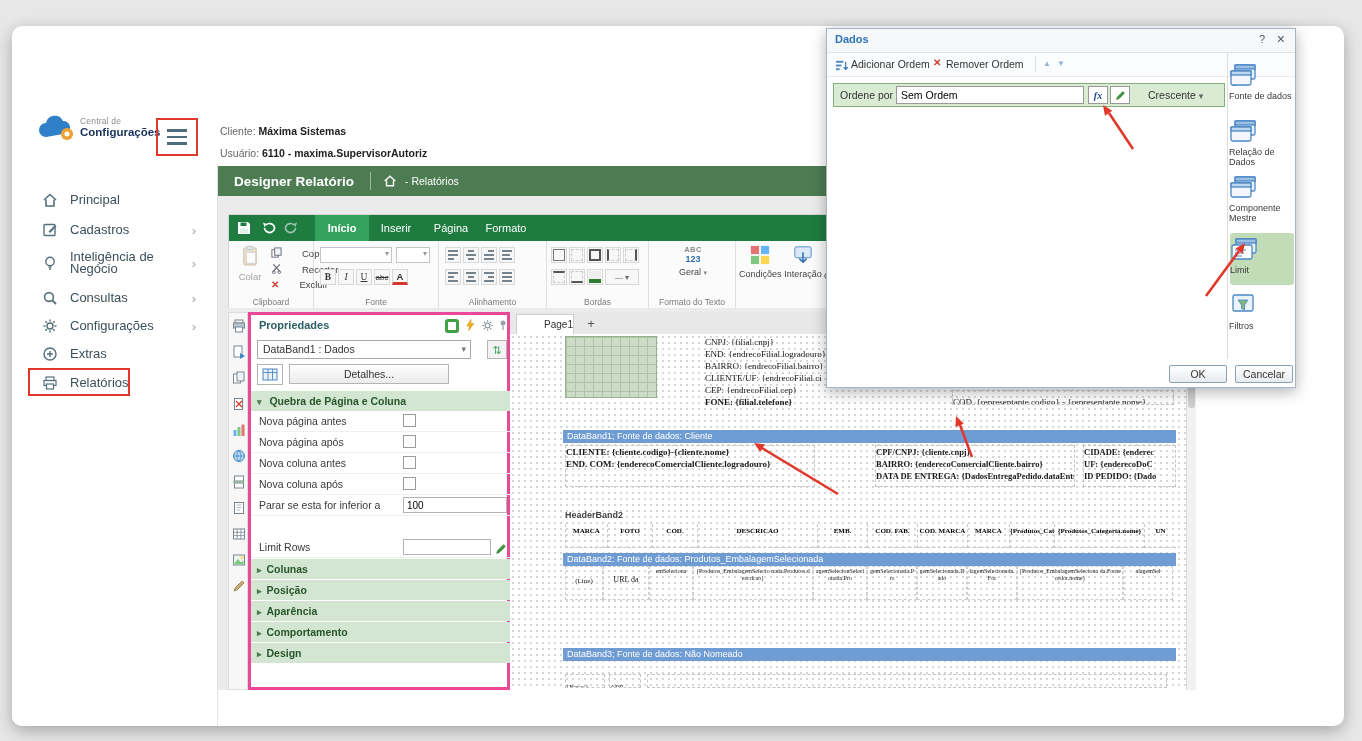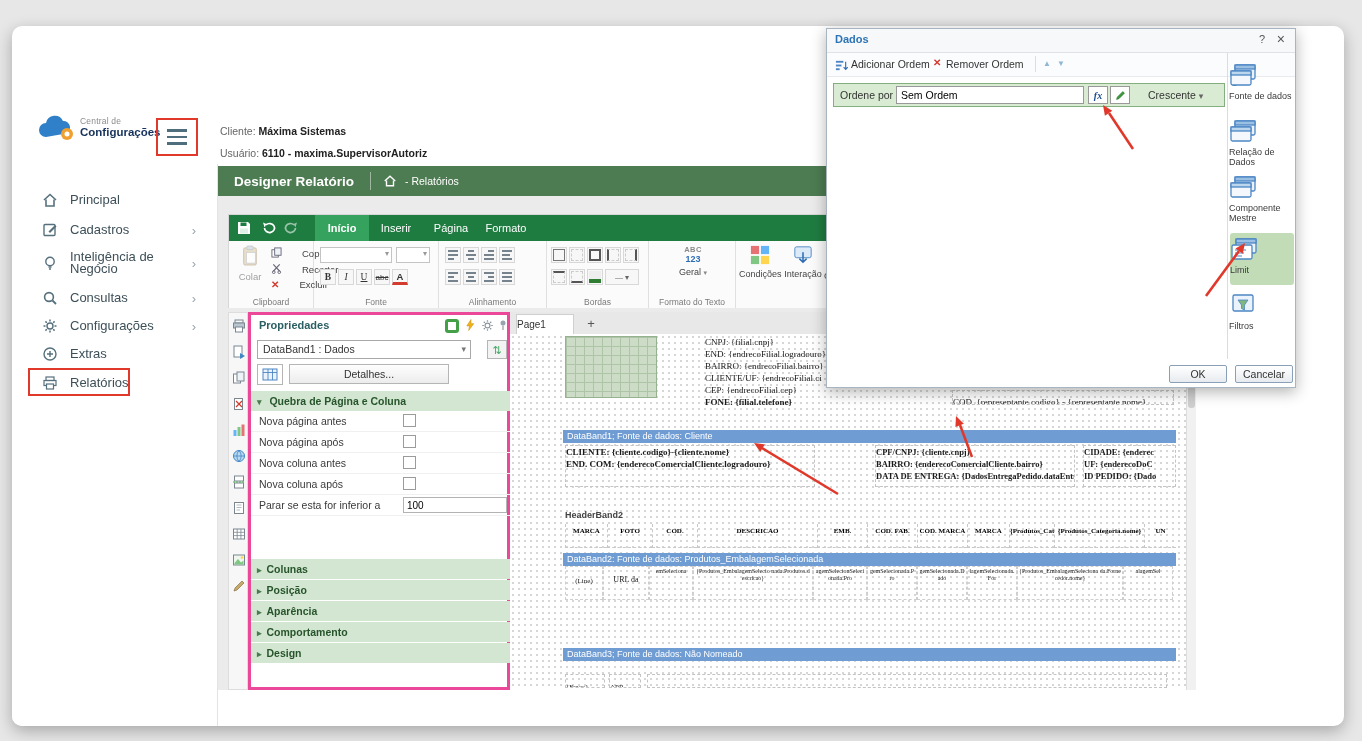--- a/index.html
+++ b/index.html
@@ -51,21 +51,21 @@
 .ptitle{position:absolute;left:8px;top:4px;font-weight:bold;font-size:11px;color:#2b5f63}
 .prow{position:absolute;left:0;width:260px;height:21px;border-bottom:1px solid #f0f0f0}
 .plbl{position:absolute;left:8px;top:4px;font-size:10.5px;color:#3a3a3a;white-space:nowrap}
 .pcb{position:absolute;left:152px;top:3px;width:13px;height:13px;border:1px solid #9b9b9b;background:#fff;font-size:10px;line-height:11px;text-align:center;color:#2f7d33;cursor:pointer}
 .pinput{position:absolute;left:152px;top:2px;height:16px;border:1px solid #b3b3b3;font-size:10px;padding:0 3px;font-family:"Liberation Sans",sans-serif;background:#fff}
 .sechead{position:absolute;left:0;width:260px;height:20px;background:#d3e6d2;color:#27552b;font-weight:bold;font-size:10.5px;line-height:20px;cursor:pointer}
 .sarr{color:#4a7a4e;font-size:9px;margin:0 5px 0 6px}
 .gbtn{border:1px solid #b5b5b5;background:linear-gradient(#fefefe,#ececec);font-size:10.5px;color:#333;text-align:center;cursor:pointer}
 
 .canvas{position:absolute;left:498px;top:286px;width:686px;height:378px;background:#e8e8e8}
-.ctab{position:absolute;left:6px;top:2px;width:58px;height:20px;background:#fff;border:1px solid #cfcfcf;border-bottom:none;font-size:10px;text-align:left;line-height:20px;color:#333;cursor:pointer}
+.ctab{position:absolute;left:6px;top:2px;width:58px;height:20px;background:#fff;border:1px solid #cfcfcf;border-bottom:none;font-size:10px;text-align:right;line-height:20px;color:#333;cursor:pointer}
 .page{position:absolute;left:0;top:22px;width:676px;height:356px;background-color:#fff;background-image:radial-gradient(circle,#d6d6d6 .8px,transparent .9px);background-size:6px 6px;overflow:hidden}
 .gsel{position:absolute;background-color:#ccdcc6;background-image:linear-gradient(#adc4a6 1px,transparent 1px),linear-gradient(90deg,#adc4a6 1px,transparent 1px);background-size:9px 9px;border:1px solid #96b18f}
 .band{position:absolute;background:#6f9cd2;color:#fff;font-size:9px;line-height:13px;padding-left:4px;white-space:nowrap;overflow:hidden;height:13px;cursor:pointer}
 .rfield{position:absolute;border:1px dashed #c4c4c4;overflow:hidden;cursor:pointer}
 .rtext{font-family:"Liberation Serif",serif;font-size:9px;color:#1a1a1a;white-space:nowrap;line-height:12px}
 .hcell{position:absolute;top:0;height:24px;border-left:1px dashed #c8c8c8;border-bottom:1px dashed #c8c8c8;font:bold 7px/1.2 "Liberation Serif",serif;text-align:center;overflow:hidden;padding-top:3px;cursor:pointer}
 .tcell{position:absolute;top:0;height:34px;border:1px dashed #cfcfcf;font:6px/1.15 "Liberation Serif",serif;text-align:center;overflow:hidden;word-break:break-all;padding:1px;color:#222;cursor:pointer}
 .vscroll{position:absolute;left:676px;top:22px;width:10px;height:356px;background:#f1f1f1;border-left:1px solid #ddd}
 .vthumb{position:absolute;left:1px;top:4px;width:7px;height:70px;background:#cfcfcf;border-radius:3px}
 
@@ -485,20 +485,27 @@
       <span class="pcb"></span>
     </div>
     <div class="prow" style="top:159px">
       <span class="plbl">Nova coluna após</span>
       <span class="pcb"></span>
     </div>
     <div class="prow" style="top:180px">
       <span class="plbl">Parar se esta for inferior a</span>
       <input class="pinput" style="width: 104px;" value="100">
     </div>
+    <div class="prow" style="top:222px">
+      <span class="plbl">Limit Rows</span>
+      <input class="pinput" style="width: 88px;" value="">
+      <span class="abs" style="left:244px;top:4px;cursor:pointer"><svg width="12" height="12" viewBox="0 0 14 14">
+            <path d="M2 12 L3 9 L10 2 L12 4 L5 11 z" fill="#3d9a3d" stroke="#2c702c" stroke-width=".8"></path>
+          </svg></span>
+    </div>
 
     <div class="sechead" style="top:244px"><span class="sarr">▸</span><span>Colunas</span></div>
     <div class="sechead" style="top:265px"><span class="sarr">▸</span><span>Posição</span></div>
     <div class="sechead" style="top:286px"><span class="sarr">▸</span><span>Aparência</span></div>
     <div class="sechead" style="top:307px"><span class="sarr">▸</span><span>Comportamento</span></div>
     <div class="sechead" style="top:328px"><span class="sarr">▸</span><span>Design</span></div>
   </div>
 
   <div class="canvas">
     <div class="ctab">Page1</div>

